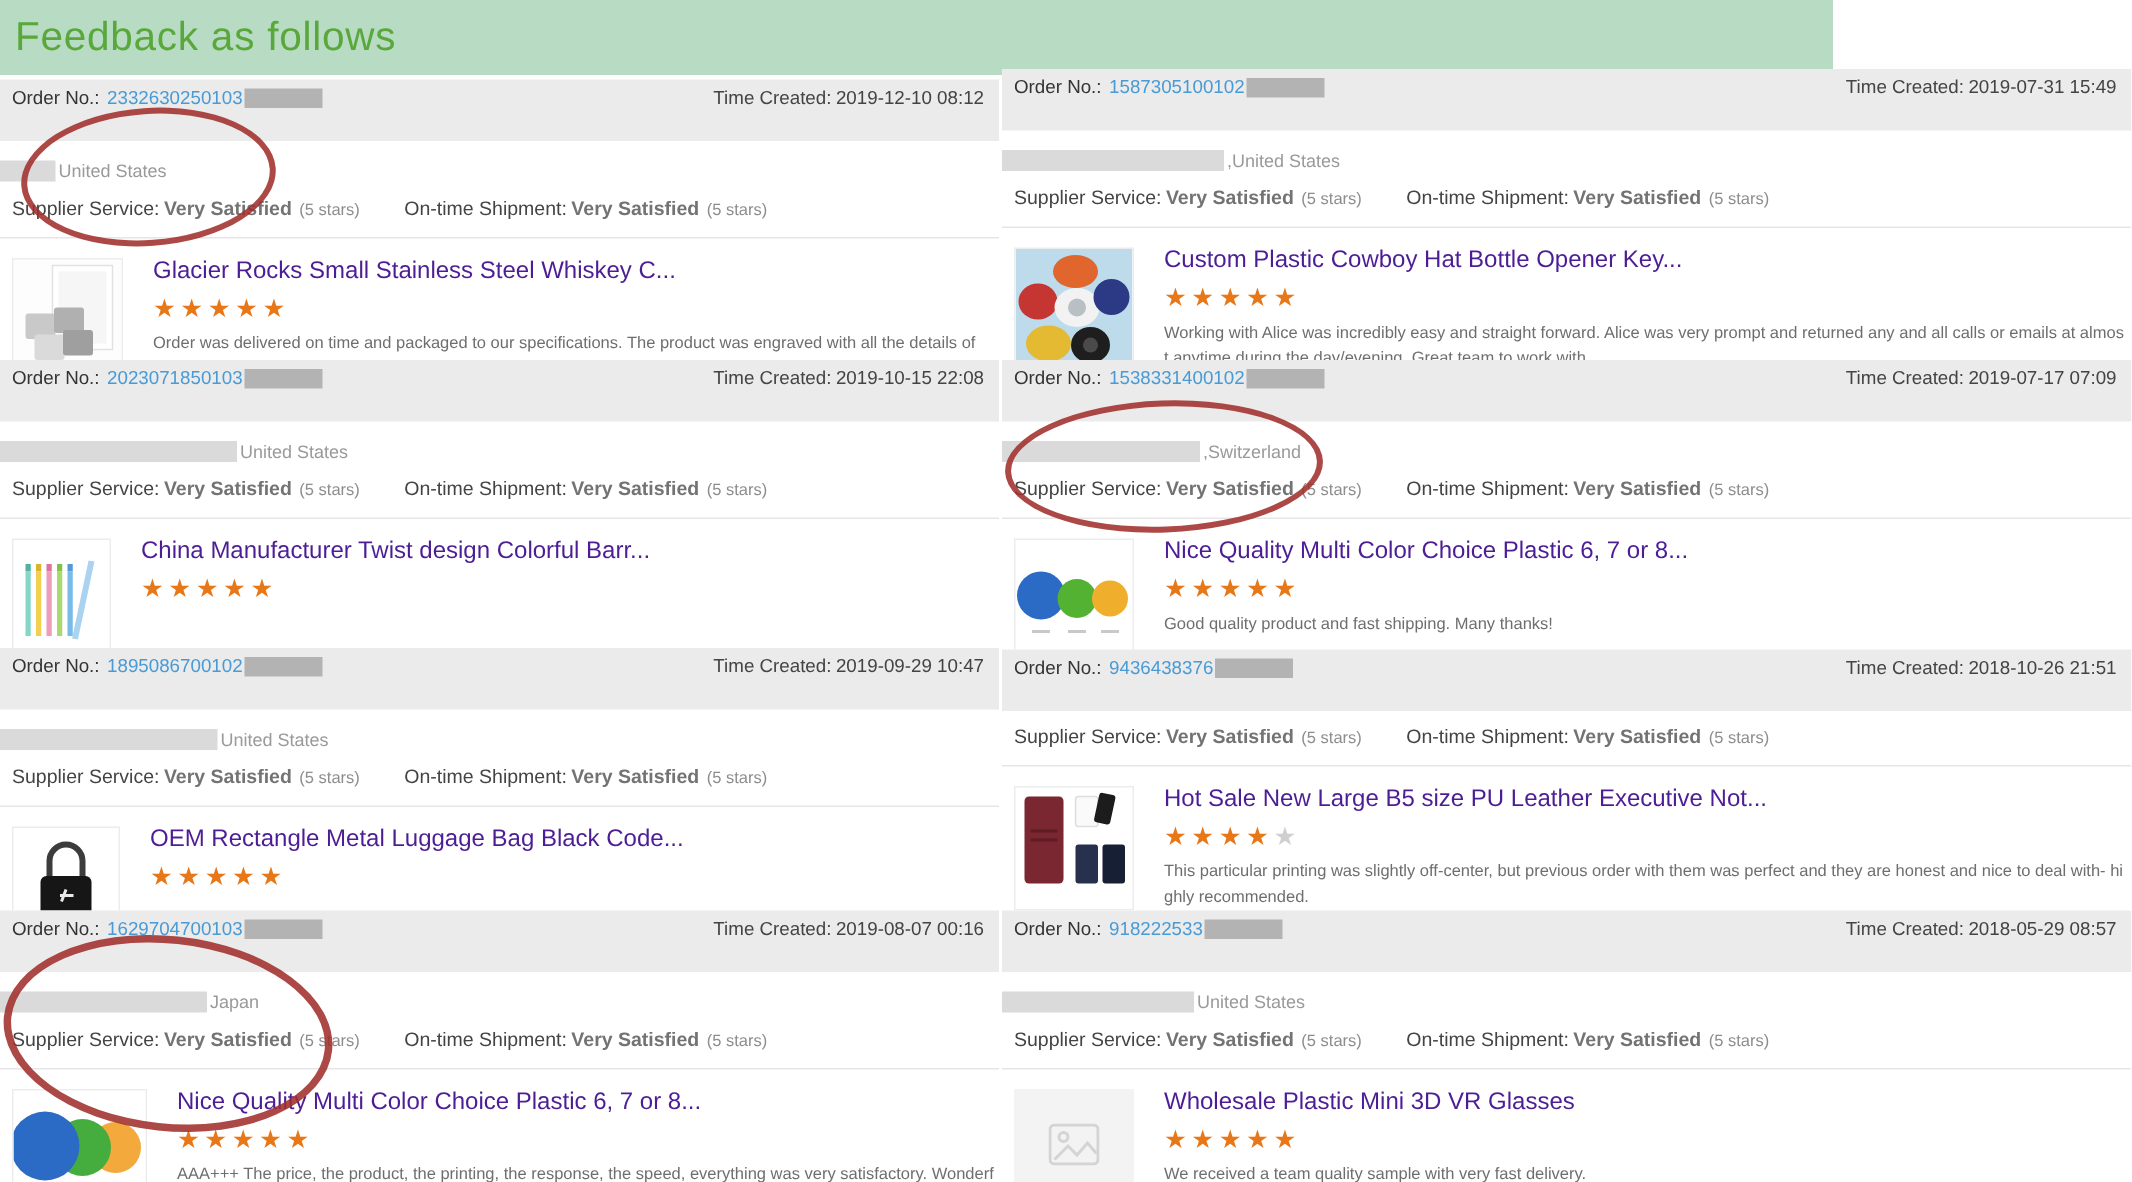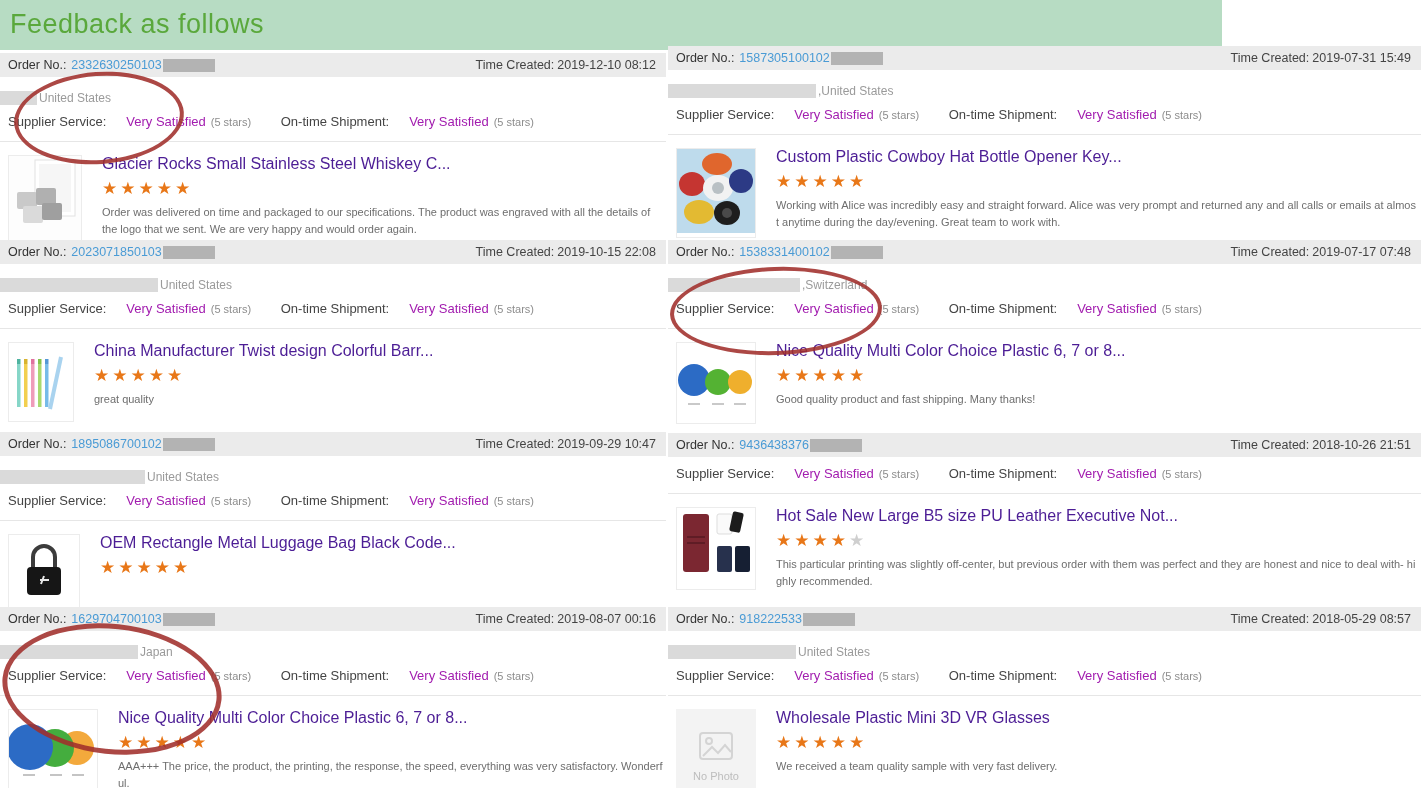--- a/index.html
+++ b/index.html
@@ -9,31 +9,31 @@
     -webkit-font-smoothing:antialiased;
   }
   .banner{position:absolute;left:0;top:0;width:1222px;height:50px;background:#b7dcc3;z-index:0}
   .banner h1{margin:0;padding:9px 0 0 10px;font-size:27px;font-weight:400;color:#5aa83c;letter-spacing:.5px}
 
   .col{position:absolute;z-index:1;background:#fff}
   .col-left{left:0;top:53px;width:666px}
   .col-right{left:668px;top:46px;width:753px}
 
   .item{position:relative;background:#fff;overflow:visible}
-  .order-bar{height:24px;background:#ebebeb;display:flex;align-items:center;padding:0 10px 0 8px;font-size:12.5px;color:#333;white-space:nowrap}
+  .order-bar{height:24px;background:#ebebeb;display:flex;align-items:center;padding:0 10px 17px 8px;font-size:12.5px;color:#333;white-space:nowrap}
   .order-no{color:#4a9bd5;margin-left:5px;text-decoration:none;cursor:pointer}
   .redact{display:inline-block;background:#b3b3b3;height:13px;width:52px;margin-left:1px;vertical-align:middle}
   .time{margin-left:auto;color:#444}
   .time span{margin-left:3px}
 
-  .buyer-line{margin:13px 0 0 0;height:15px;display:flex;align-items:center;font-size:12px;color:#9a9a9a;white-space:nowrap}
+  .buyer-line{margin:13px 0 0 0;height:15px;display:flex;font-size:12px;color:#9a9a9a;white-space:nowrap}
   .redact-buyer{display:inline-block;background:#dadada;height:14px;margin-right:2px}
 
   .ratings-line{margin:9px 0 0 8px;font-size:13px;color:#444;white-space:nowrap}
-  .rvalue{color:#a21caf;font-weight:400;margin-left:20px}
+  .rvalue{color:#737373;font-weight:700;margin-left:3px}
   .rnote{font-size:11px;color:#8d8d8d;margin-left:5px}
   .g2{margin-left:26px}
 
   .divider{margin-top:12px;border-top:1px solid #e6e6e6}
 
   .product{display:flex;margin:13px 0 0 8px}
   .thumb{flex:none;border:1px solid #ececec;background:#fff;overflow:hidden;cursor:pointer}
   .thumb.no-border{border-color:#f3f3f3}
   .pbody{margin-left:20px;min-width:0}
   .ptitle{font-size:16px;color:#4c1d95;white-space:nowrap;cursor:pointer}
@@ -122,21 +122,20 @@
             <rect x="15" y="21" width="3.5" height="43" fill="#f2cf4f"></rect>
             <rect x="22" y="21" width="3.5" height="43" fill="#ef9cba"></rect>
             <rect x="29" y="21" width="3.5" height="43" fill="#a9d96f"></rect>
             <rect x="36" y="21" width="3.5" height="43" fill="#77bbe9"></rect>
             <line x1="52" y1="14" x2="41" y2="66" stroke="#a9d3ef" stroke-width="4"></line>
           </svg>
       </div>
       <div class="pbody">
         <div class="ptitle">China Manufacturer Twist design Colorful Barr...</div>
         <div class="pstars"><span class="sfull">★★★★★</span><span class="sempty"></span></div>
-        <div class="preview">great quality</div>
       </div>
     </div>
   </div>
 
   <div class="item" style="height:175px">
     <div class="order-bar">
       <span>Order No.:</span>
       <a class="order-no">1895086700102</a>
       <span class="redact"></span>
       <span class="time"><span>Time Created:</span><span>2019-09-29 10:47</span></span>
@@ -241,21 +240,21 @@
         <div class="preview">Working with Alice was incredibly easy and straight forward. Alice was very prompt and returned any and all calls or emails at almost anytime during the day/evening. Great team to work with.</div>
       </div>
     </div>
   </div>
 
   <div class="item" style="height:193px">
     <div class="order-bar">
       <span>Order No.:</span>
       <a class="order-no">1538331400102</a>
       <span class="redact"></span>
-      <span class="time"><span>Time Created:</span><span>2019-07-17 07:48</span></span>
+      <span class="time"><span>Time Created:</span><span>2019-07-17 07:09</span></span>
     </div>
     <div class="buyer-line">
       <span class="redact-buyer" style="width:132px"></span>
       <span>,Switzerland</span>
     </div>
     <div class="ratings-line">
       <span>Supplier Service:</span><b class="rvalue">Very Satisfied</b><span class="rnote">(5 stars)</span>
       <span class="g2">On-time Shipment:</span><b class="rvalue">Very Satisfied</b><span class="rnote">(5 stars)</span>
     </div>
     <div class="divider"></div>

